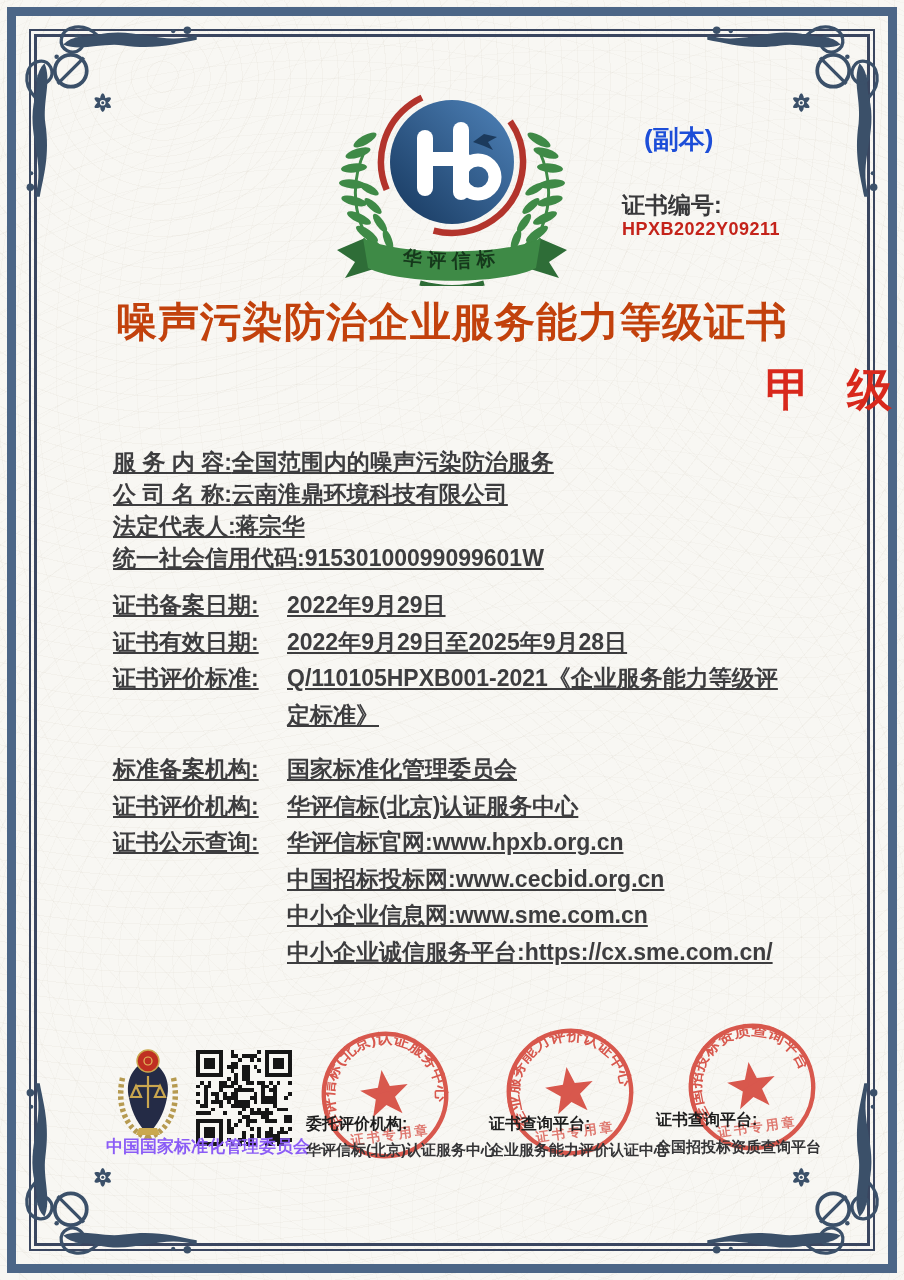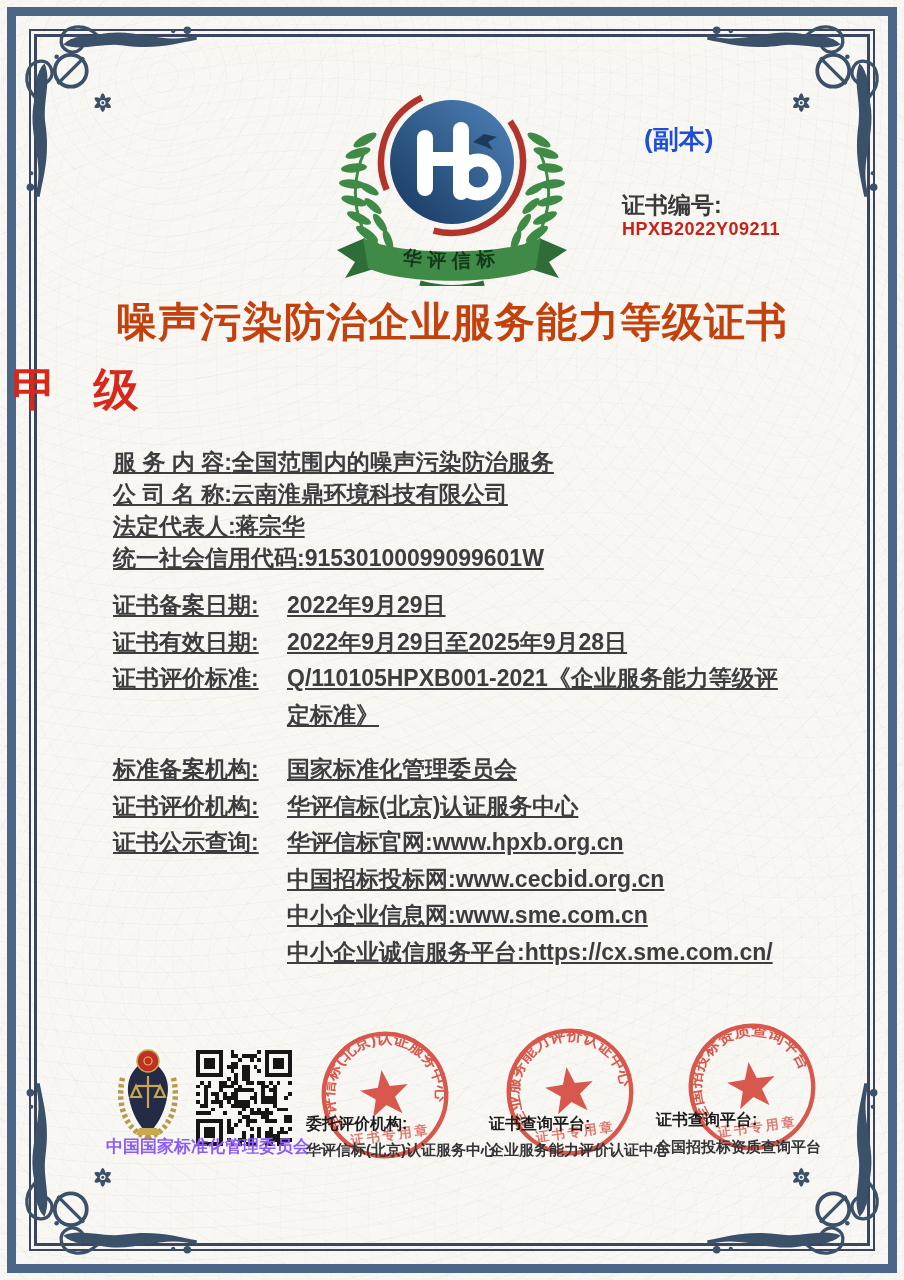--- a/index.html
+++ b/index.html
@@ -27,21 +27,21 @@
   .corner.bl{left:20px;bottom:20px;transform:scaleY(-1);}
   .corner.br{right:20px;bottom:20px;transform:scale(-1,-1);}
   
   .logo{position:absolute;left:325px;top:90px;}
   .copy-label{position:absolute;left:614px;top:122px;font-size:26px;font-weight:800;color:#1d4ed8;margin-left:30px;}
   .certno-label{position:absolute;left:622px;top:190px;font-size:23px;font-weight:800;color:#39393b;}
   .certno{position:absolute;left:622px;top:219px;font-size:18px;font-weight:800;color:#c4231a;letter-spacing:.5px;}
   
   .main-title{position:absolute;left:0;top:295px;width:100%;text-align:center;
     font-size:41px;font-weight:900;color:#c2410c;letter-spacing:1px;}
-  .grade{position:absolute;left:0;top:360px;width:100%;text-align:left;
+  .grade{position:absolute;left:0;top:360px;width:100%;text-align:right;
     font-size:45px;font-weight:900;color:#d8281c;letter-spacing:12px;text-indent:12px;}
   
   .block{position:absolute;left:113px;width:700px;color:#3d3d3f;font-weight:700;font-size:23px;text-decoration:underline;}
   .blk-company{top:446px;}
   .blk-cert{top:587px;}
   .blk-query{top:751px;}
   .row{display:flex;align-items:flex-start;line-height:32px;}
   .blk-cert .row,.blk-query .row{line-height:36.5px;}
   .row .lbl{white-space:pre;flex:0 0 auto;}
   .row.fixed .lbl{width:174px;}

